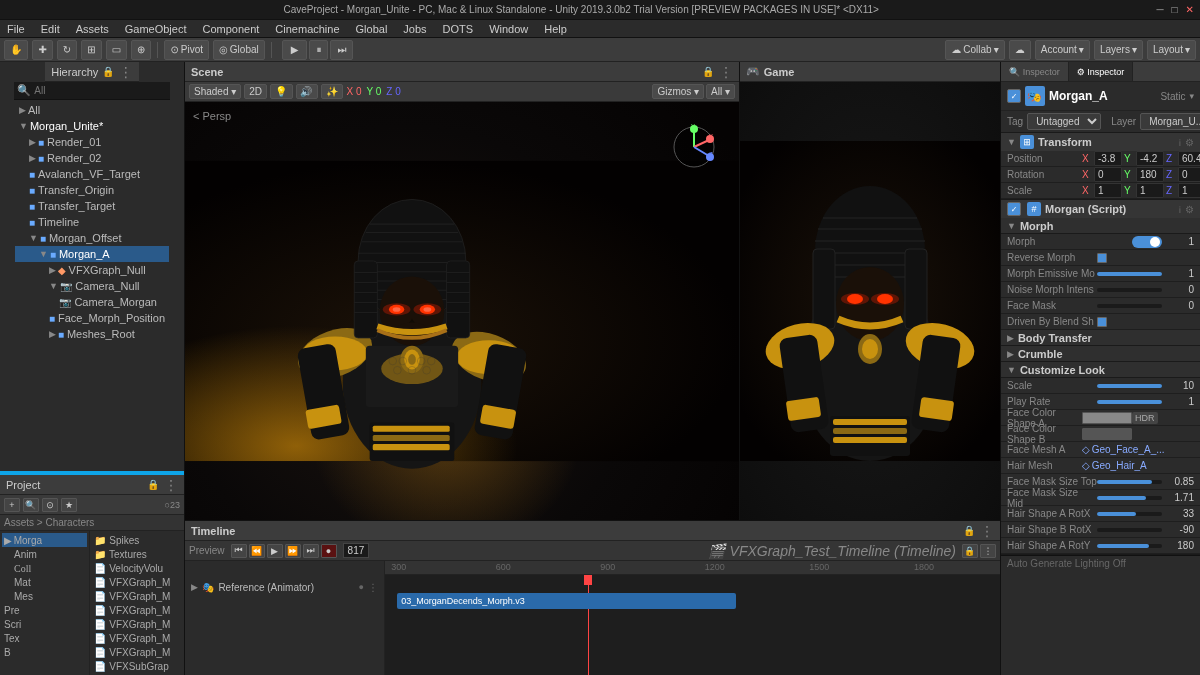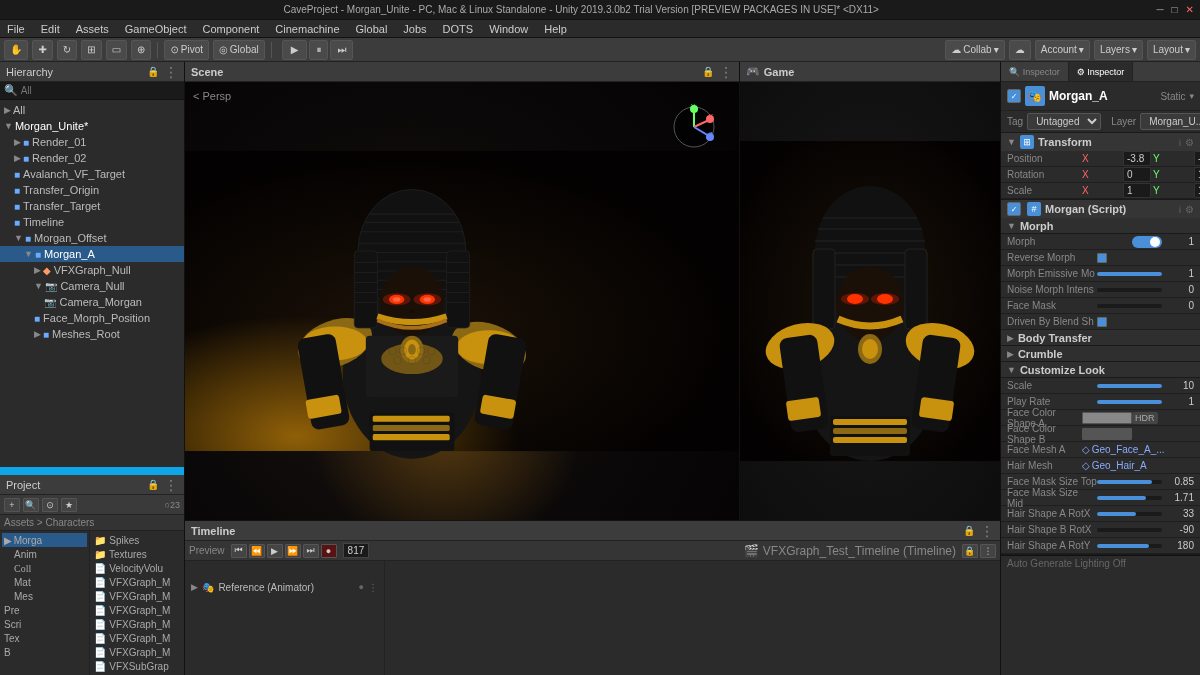--- a/index.html
+++ b/index.html
@@ -472,21 +472,20 @@
       align-items: center;
     }
     .prop-input {
       background: #1a1a1a;
       border: 1px solid #333;
       color: #ccc;
       font-size: 10px;
       padding: 1px 3px;
       width: 35px;
       border-radius: 1px;
-      margin-left: 29px;
     }
     .prop-xyz {
       display: flex;
       gap: 2px;
       align-items: center;
     }
     .xyz-label {
       font-size: 10px;
       color: #888;
       width: 10px;
@@ -631,21 +630,22 @@
       width: 185px;
       display: flex;
       flex-direction: column;
       border-right: 1px solid #111;
     }
     #hierarchy-section {
       flex: 1;
       display: flex;
       flex-direction: column;
       min-height: 0;
-      border-bottom: 8px solid #0ea5e9;
+      border-bottom: 4px solid #0ea5e9;
+      align-items: center;
     }
     #project-section {
       height: 200px;
       display: flex;
       flex-direction: column;
     }
 
     .project-toolbar {
       height: 20px;
       background: #3a3a3a;
@@ -934,20 +934,36 @@
   <div id="center-area">
 
     <div id="viewport-area">
 
       <div id="scene-panel">
         <div class="viewport-header">
           <span style="font-size:11px;color:#ccc;font-weight:bold;">Scene</span>
           <span class="lock-icon">🔒</span>
           <span class="dot-icon">⋮</span>
         </div>
+        <div class="viewport-toolbar">
+          <div class="vt-btn">Shaded ▾</div>
+          <div class="vt-btn">2D</div>
+          <div class="vt-btn">💡</div>
+          <div class="vt-btn">🔊</div>
+          <div class="vt-btn">✨</div>
+          <div style="display:flex;gap:1px;">
+            <span style="color:#ff6666;">X 0</span>
+            <span style="color:#66ff66; margin-left:4px;">Y 0</span>
+            <span style="color:#6666ff; margin-left:4px;">Z 0</span>
+          </div>
+          <div style="margin-left:auto; display:flex; gap:2px;">
+            <div class="vt-btn">Gizmos ▾</div>
+            <div class="vt-btn">All ▾</div>
+          </div>
+        </div>
         <div class="viewport-canvas">
           <div class="scene-bg">
 
             <div class="egyptian-bg"></div>
             <div class="armor-glow"></div>
             <div class="eye-glow"></div>
 
             <svg width="100%" height="100%" viewBox="0 0 720 390" xmlns="http://www.w3.org/2000/svg" style="position:absolute;inset:0;">
 
               <rect width="720" height="390" fill="#0a0808"></rect>
@@ -1151,38 +1167,58 @@
       </div>
       <div class="timeline-toolbar">
         <span style="font-size:10px;color:#888;margin-right:4px;">Preview</span>
         <div class="tl-btn">⏮</div>
         <div class="tl-btn">⏪</div>
         <div class="tl-btn">▶</div>
         <div class="tl-btn">⏩</div>
         <div class="tl-btn">⏭</div>
         <div class="tl-btn" style="background:#5a1111;">●</div>
         <div style="margin-left:4px; background:#1a1a1a; border:1px solid #444; padding:1px 4px; font-size:10px; color:#ccc;">817</div>
-        <div style="margin-left:auto; font-size:12px; color:#888;">
+        <div style="margin-left:auto; font-size:14px; color:#888;font-style:italic;">
           <span>🎬</span>
           <span>VFXGraph_Test_Timeline (Timeline)</span>
         </div>
         <div class="tl-btn" style="margin-left:4px;">🔒</div>
         <div class="tl-btn">⋮</div>
       </div>
       <div class="timeline-content">
         <div class="timeline-left">
           <div style="height:14px;"></div>
           <div class="timeline-track-label">
             <span style="font-size:9px;color:#888;">▶</span>
             <span>🎭</span>
             <span>Reference (Animator)</span>
             <span style="margin-left:auto;font-size:9px;color:#666;">●</span>
             <span style="font-size:10px;color:#666;">⋮</span>
           </div>
         </div>
+        <div class="timeline-right">
+          <div class="timeline-ruler">
+            <div class="ruler-mark" style="left:1%;">300</div>
+            <div class="ruler-mark" style="left:18%;">600</div>
+            <div class="ruler-mark" style="left:35%;">900</div>
+            <div class="ruler-mark" style="left:52%;">1200</div>
+            <div class="ruler-mark" style="left:69%;">1500</div>
+            <div class="ruler-mark" style="left:86%;">1800</div>
+          </div>
+          <div class="timeline-track-area" style="position:relative;height:100%;background:#1e1e1e;">
+
+            <div class="playhead" style="left:33%;">
+              <div class="playhead-top"></div>
+            </div>
+
+            <div class="timeline-clip" style="left:2%; width:55%; top:18px;">
+              <span>03_MorganDecends_Morph.v3</span>
+            </div>
+          </div>
+        </div>
       </div>
     </div>
 
   </div>
 
   <div id="inspector-panel">
     <div class="inspector-tabs">
       <div class="inspector-tab" style="font-size:9px;">🔍 Inspector</div>
       <div class="inspector-tab active" style="font-size:9px;">⚙ Inspector</div>
     </div>

